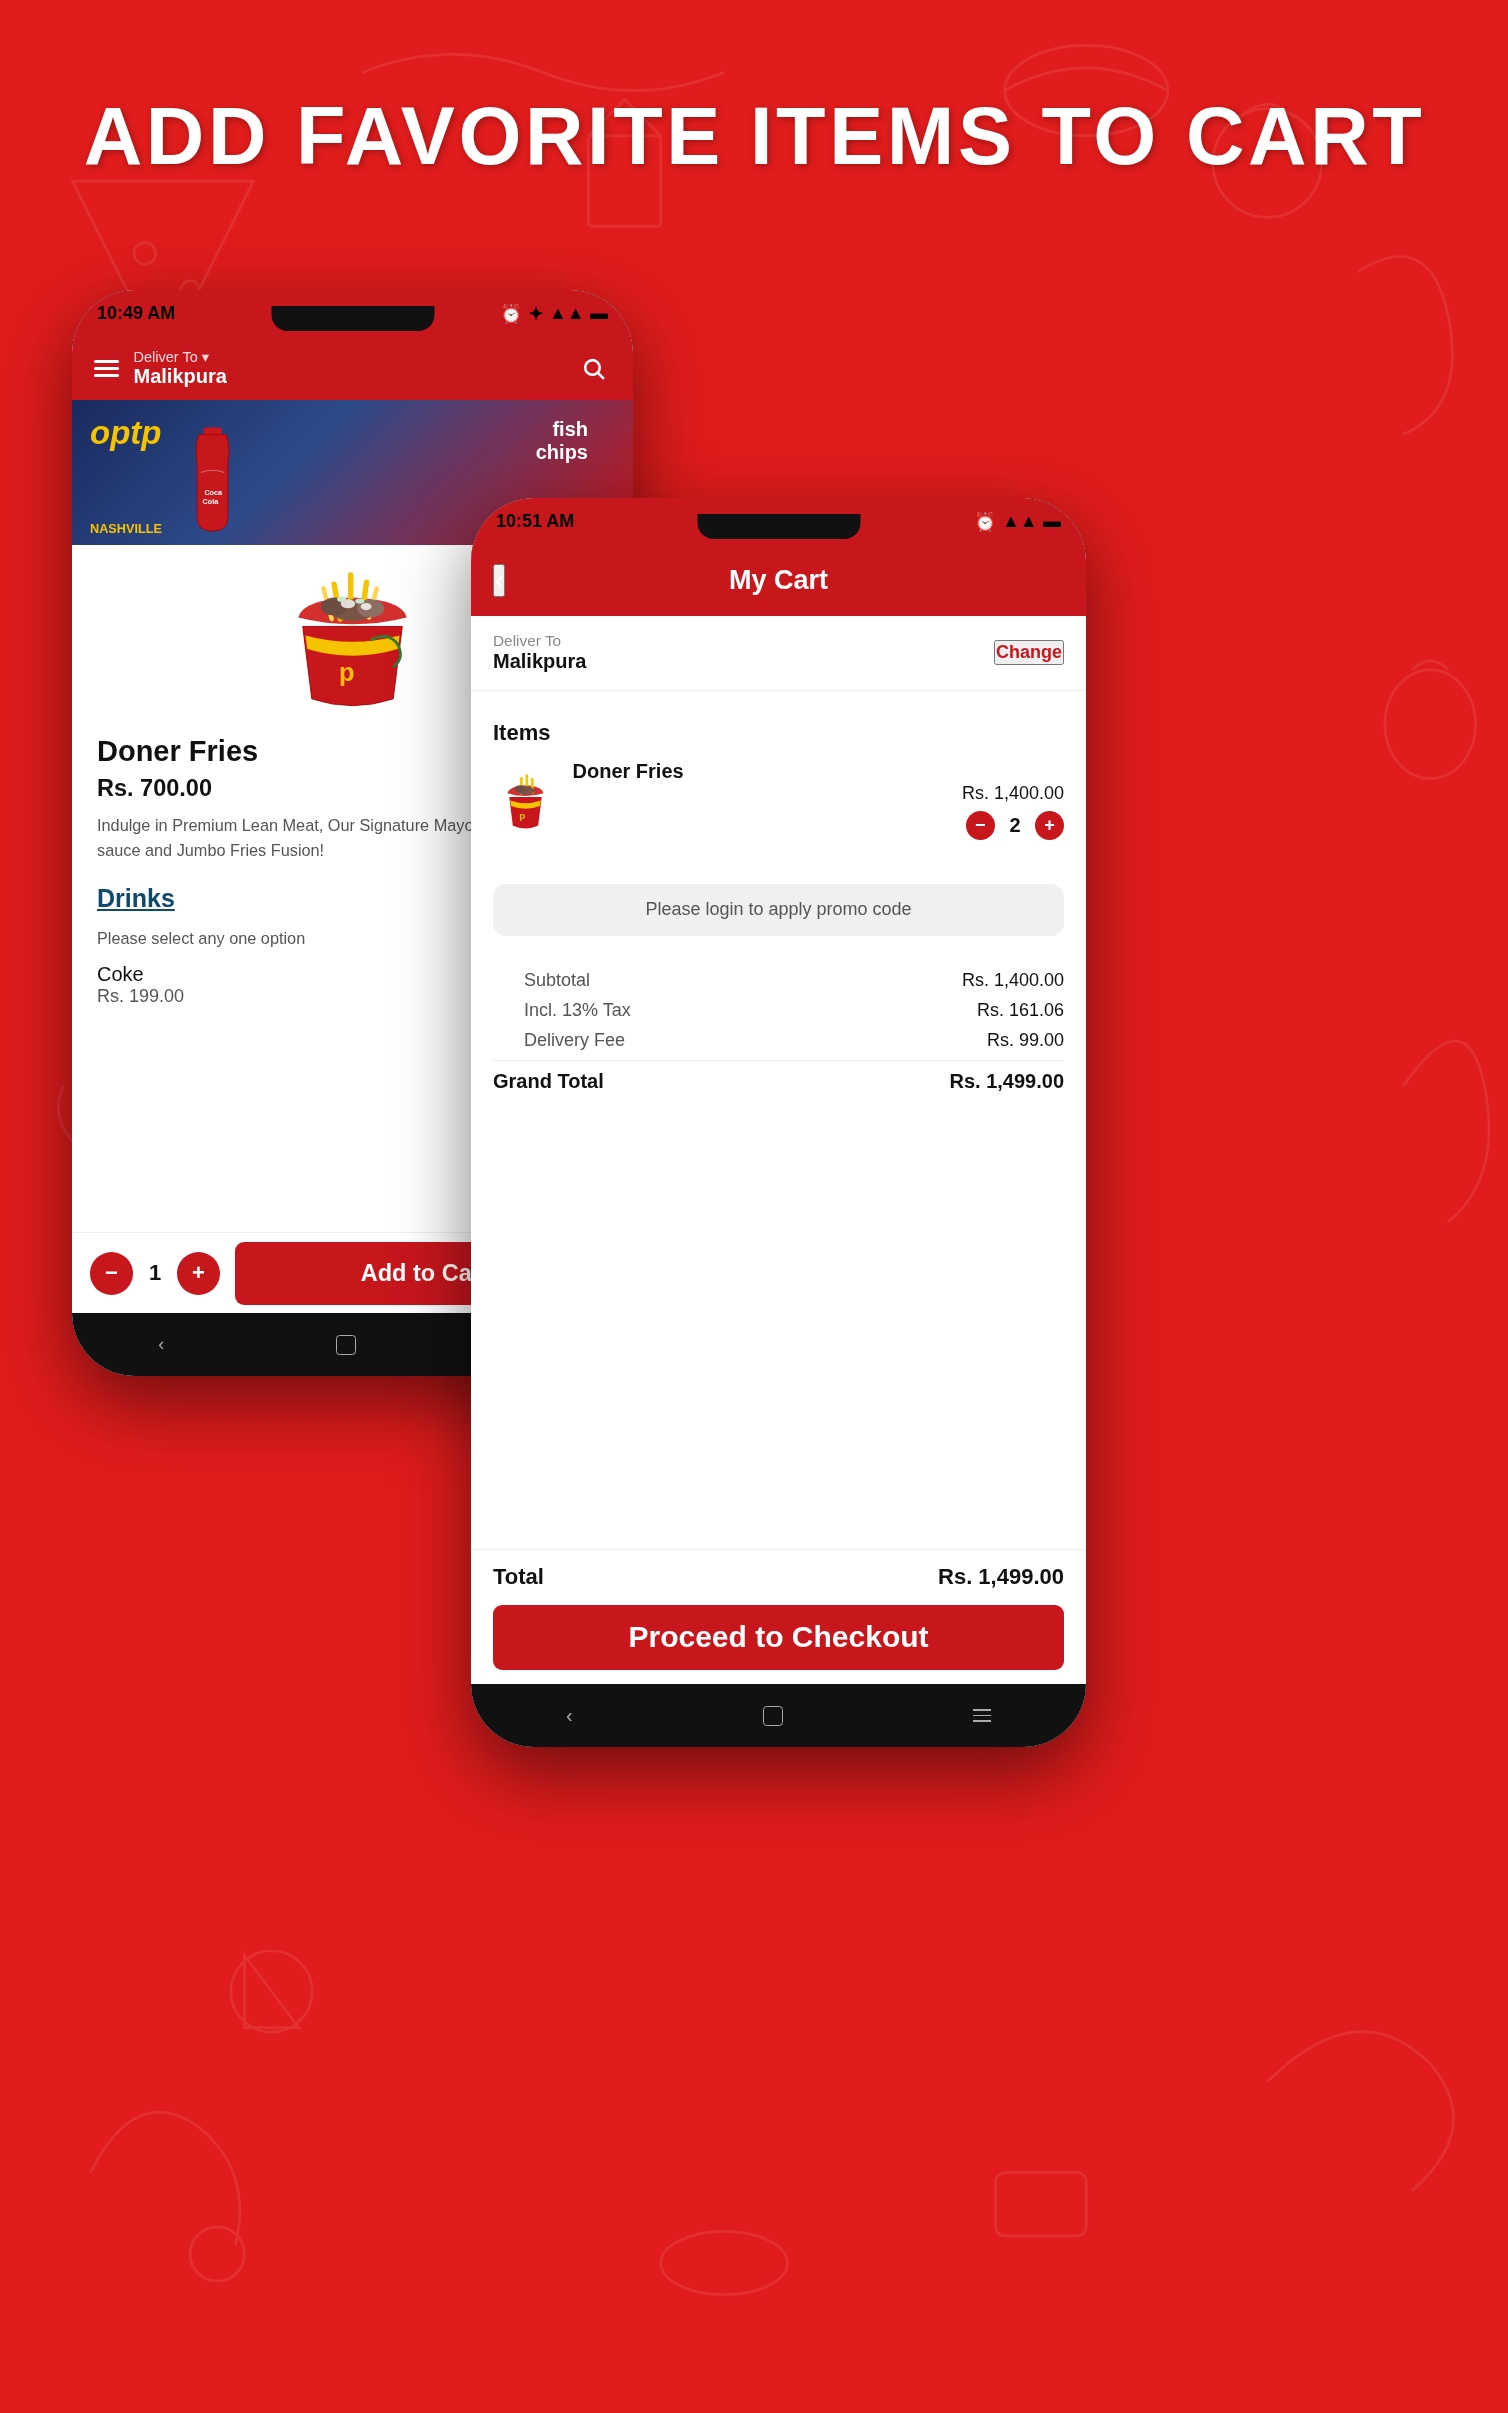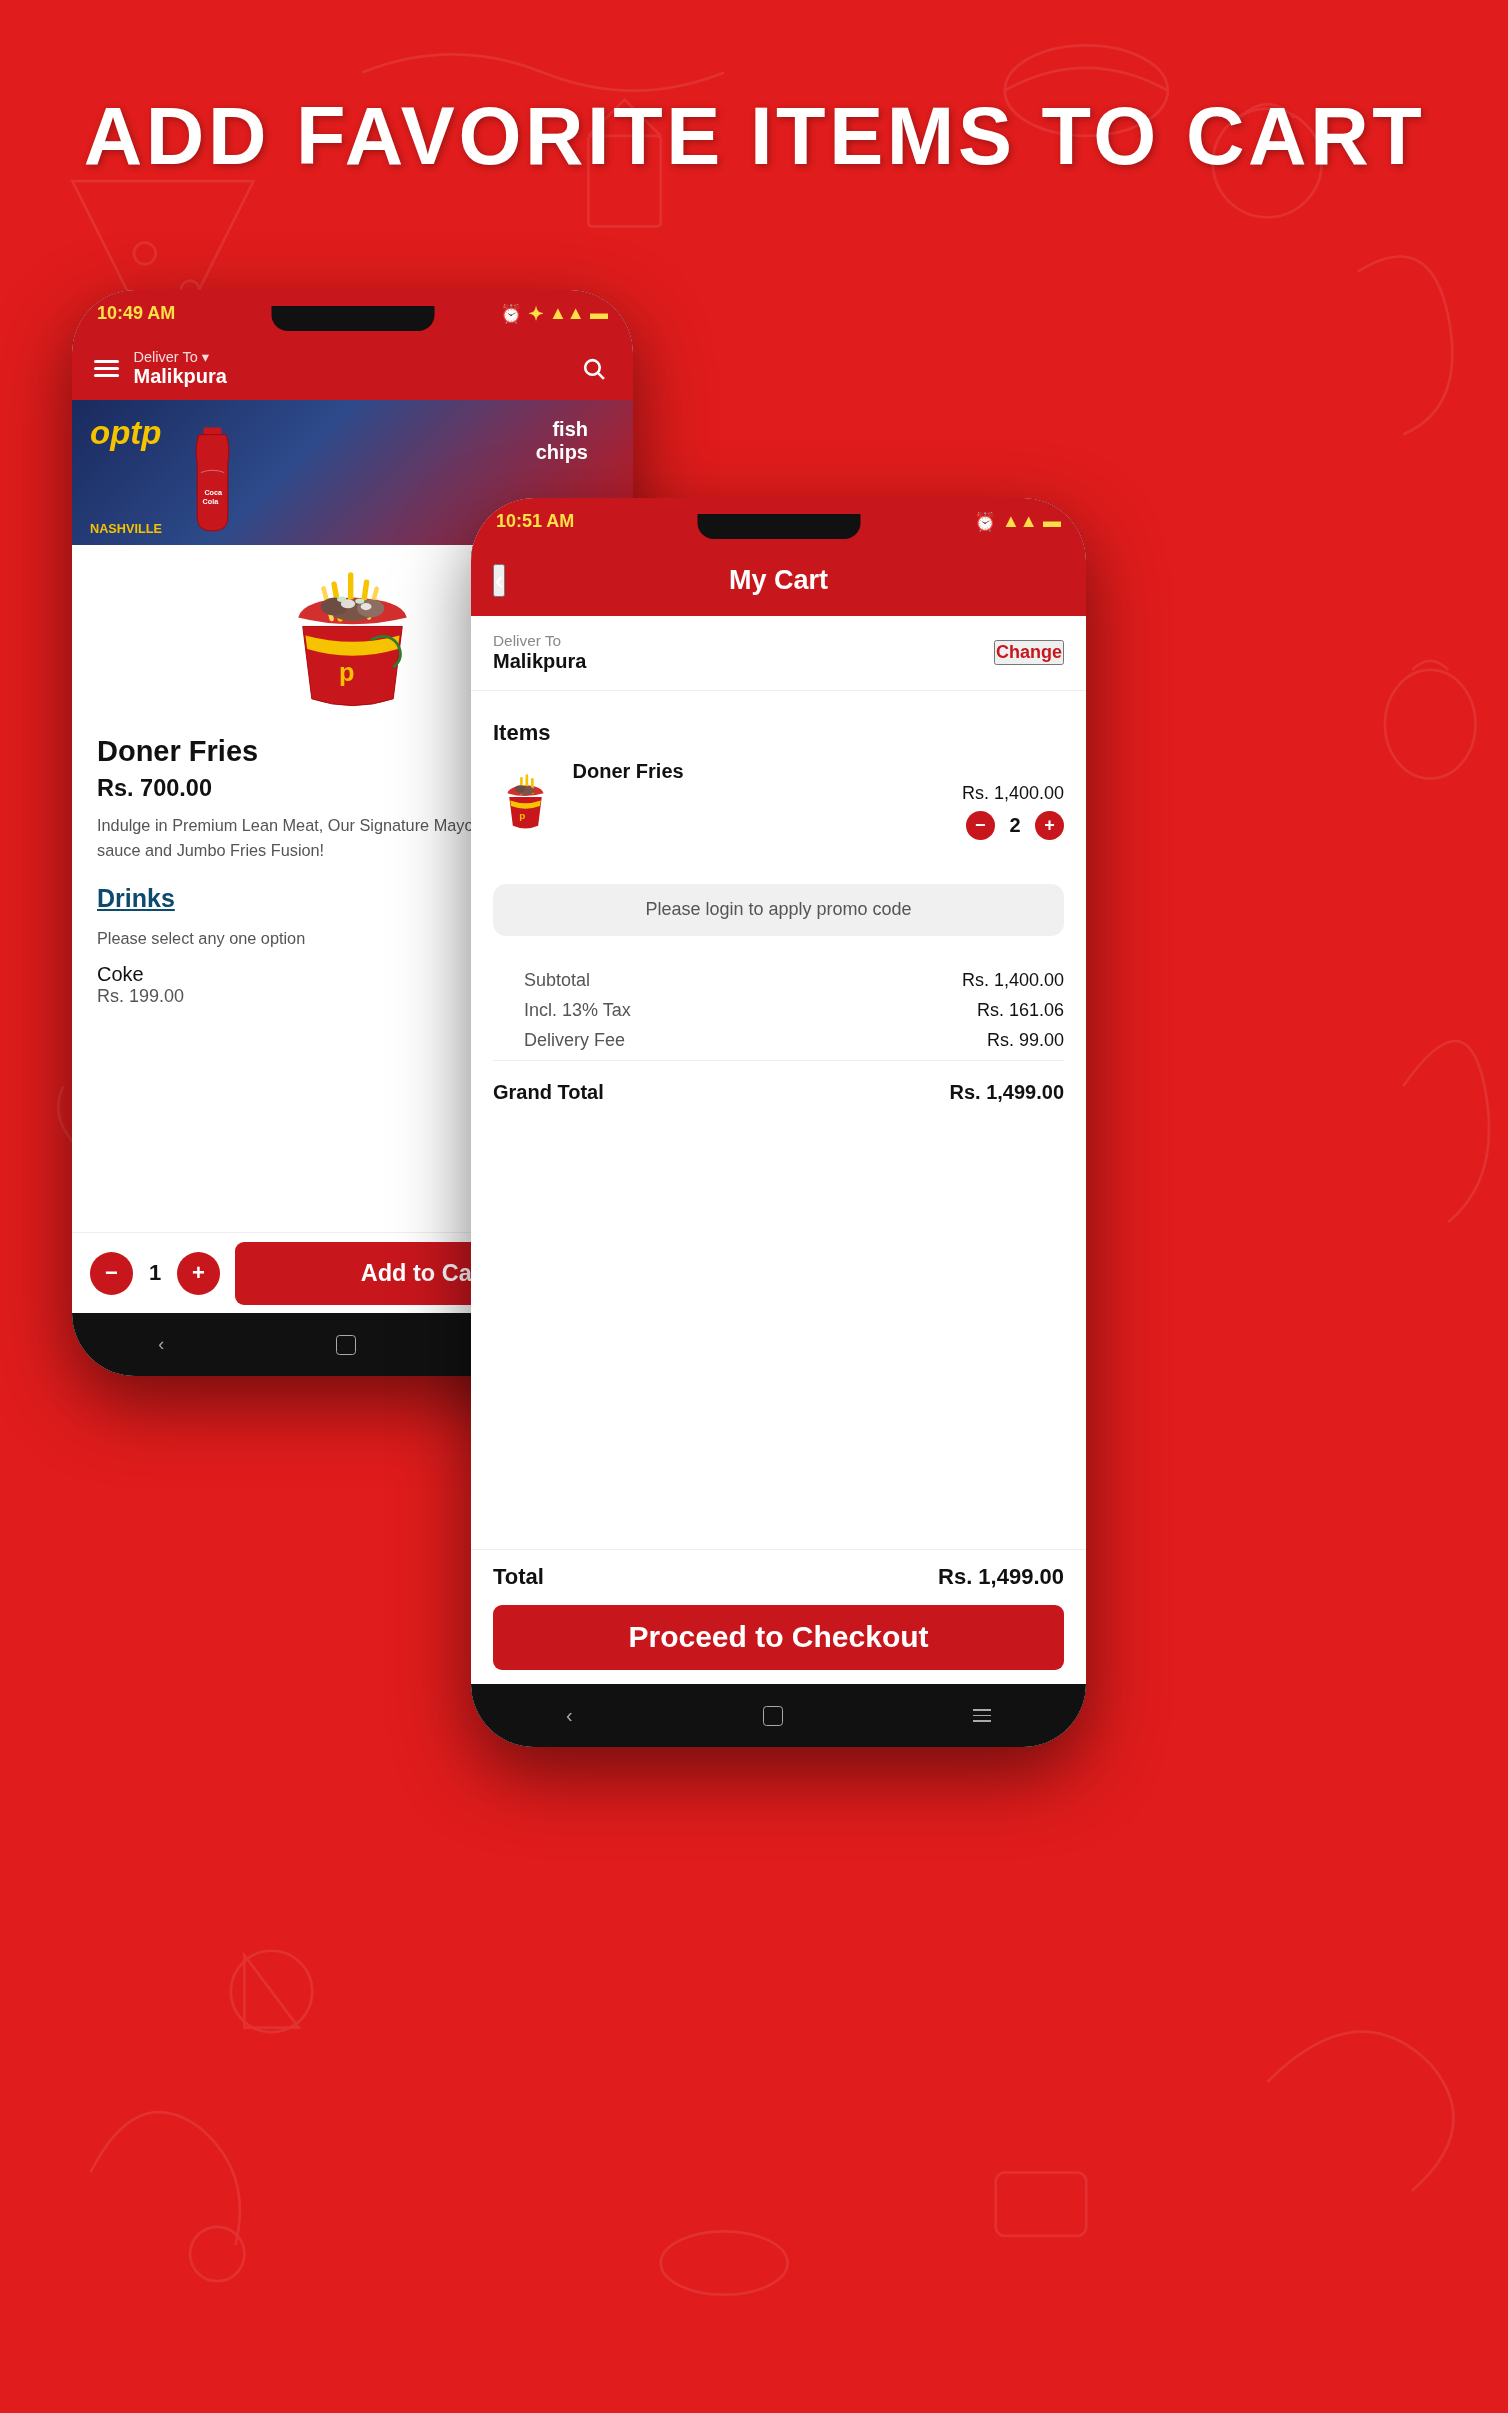--- a/index.html
+++ b/index.html
@@ -88,21 +88,21 @@
     }
 
     
     .status-bar {
       background: #c8161d;
       height: 47px;
       display: flex;
       align-items: center;
       justify-content: space-between;
       padding: 0 25px;
-      color: #fde047;
+      color: #000000;
       font-size: 18px;
       font-weight: 600;
     }
 
     .status-icons {
       display: flex;
       align-items: center;
       gap: 5.4px;
     }
 
@@ -493,21 +493,21 @@
 
     .price-value {
       font-size: 18px;
       color: #111;
     }
 
     .grand-total-row {
       display: flex;
       justify-content: space-between;
       margin-top: 9px;
-      padding-top: 20px;
+      padding-top: 9px;
       border-top: 0.9px solid #eee;
     }
 
     .grand-total-label {
       font-size: 20px;
       font-weight: 800;
       color: #111;
     }
 
     .grand-total-value {

